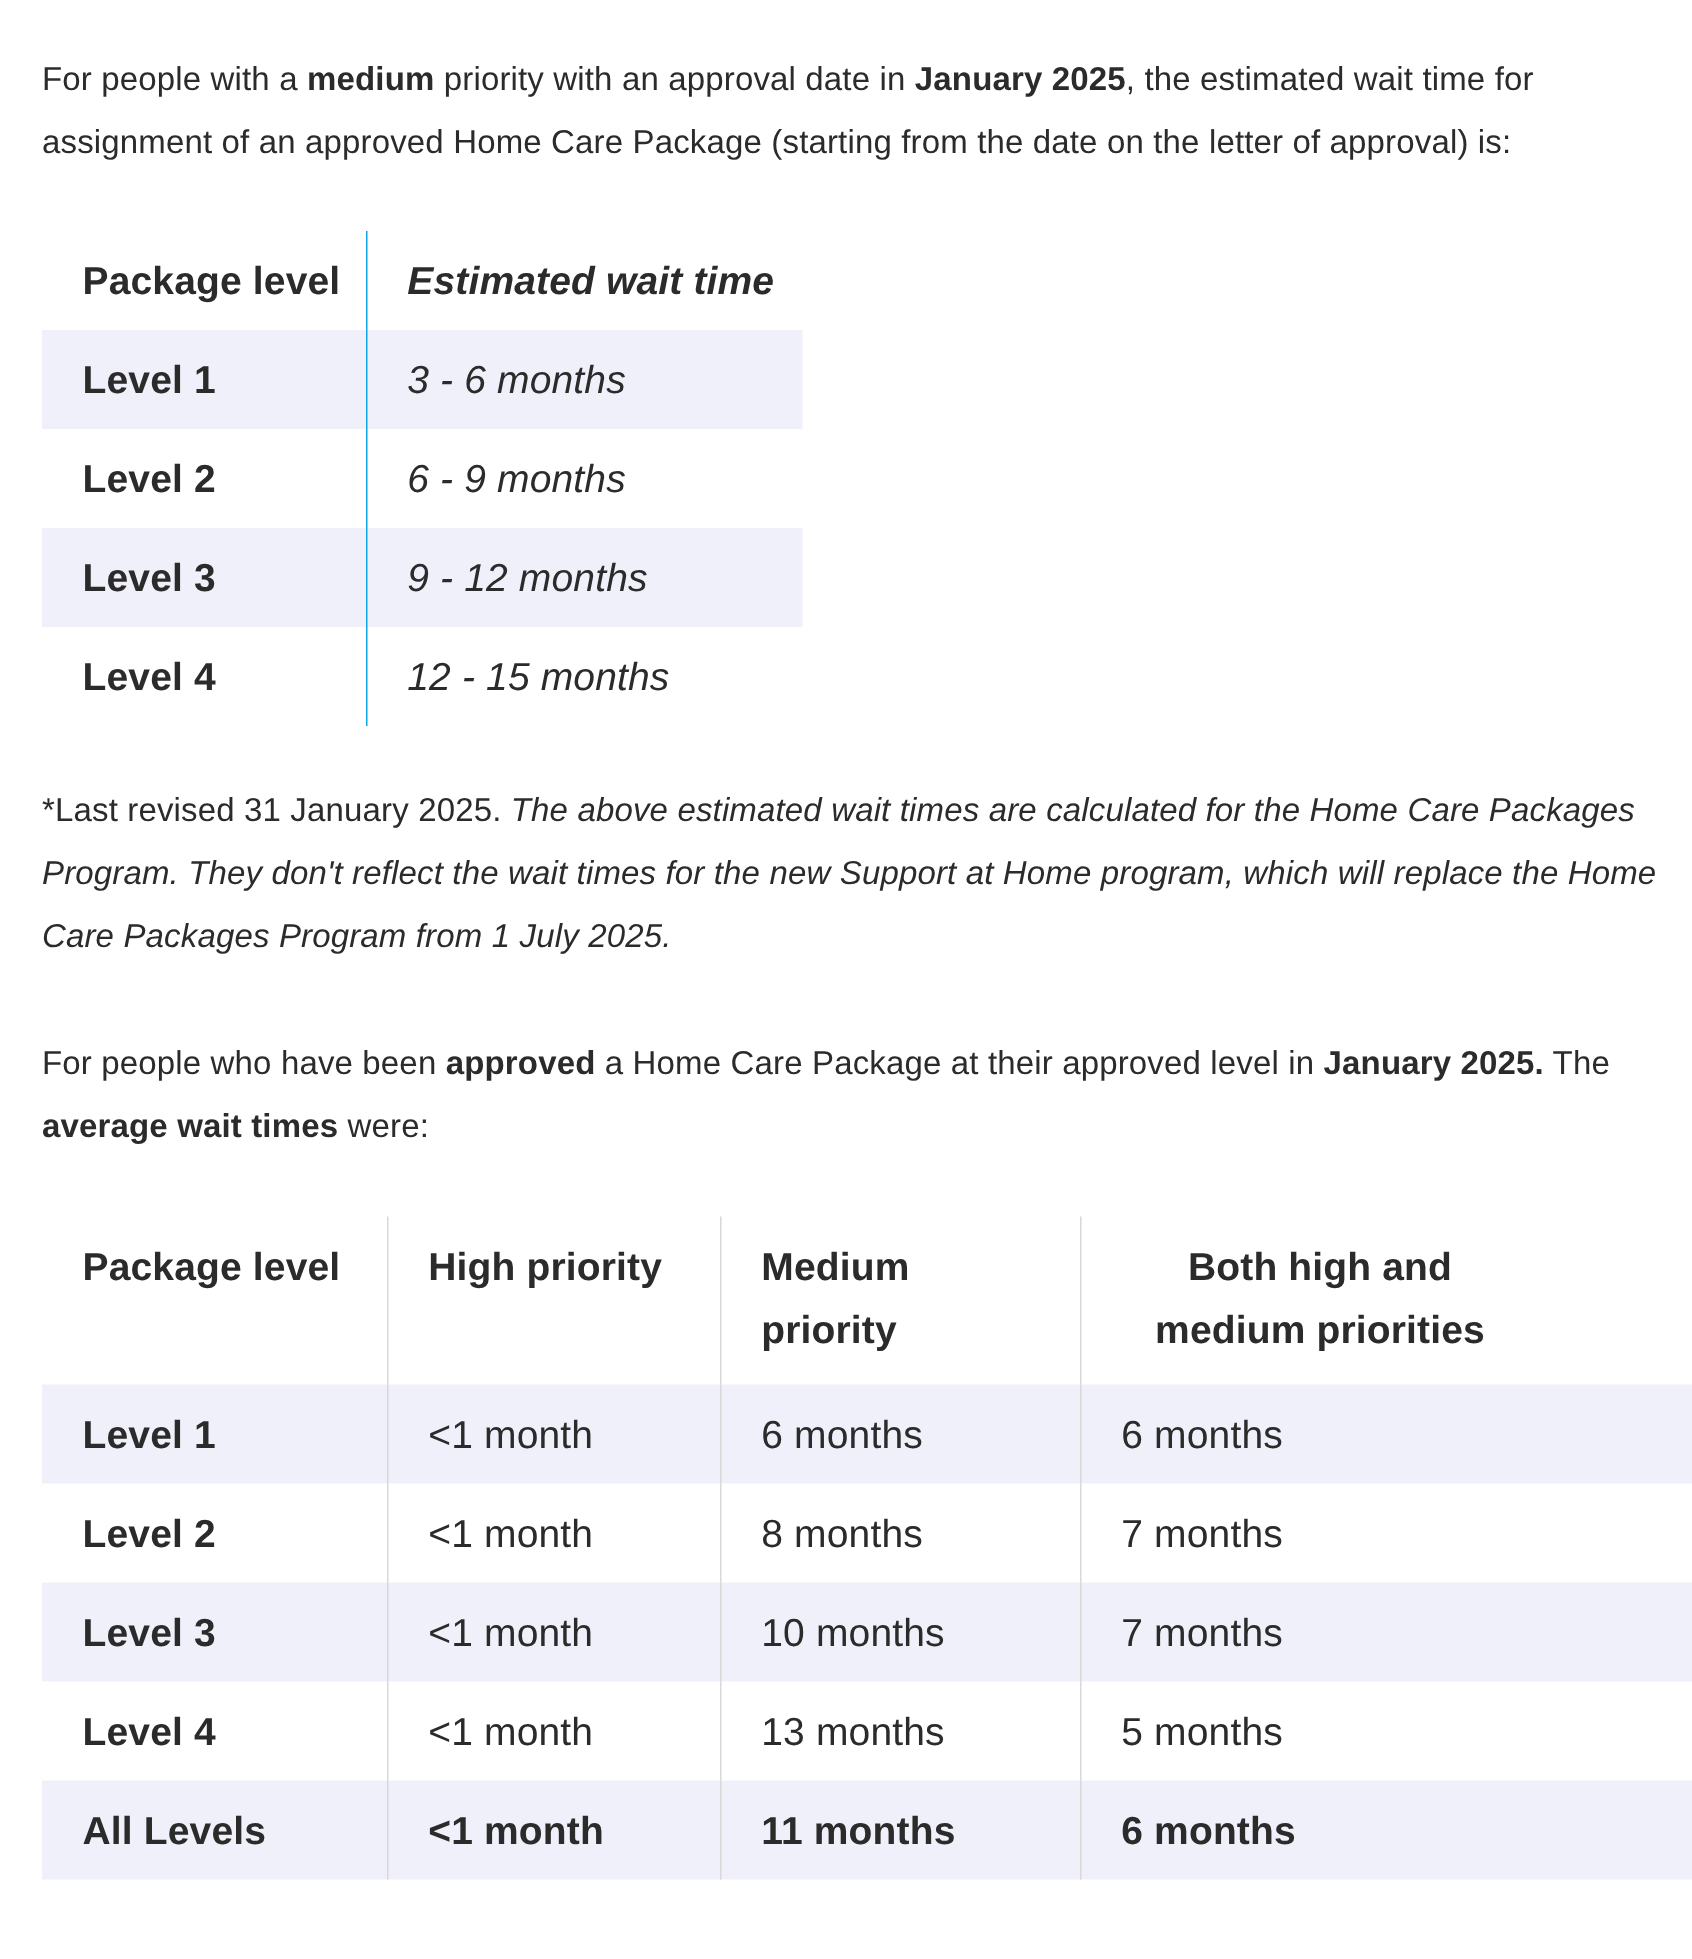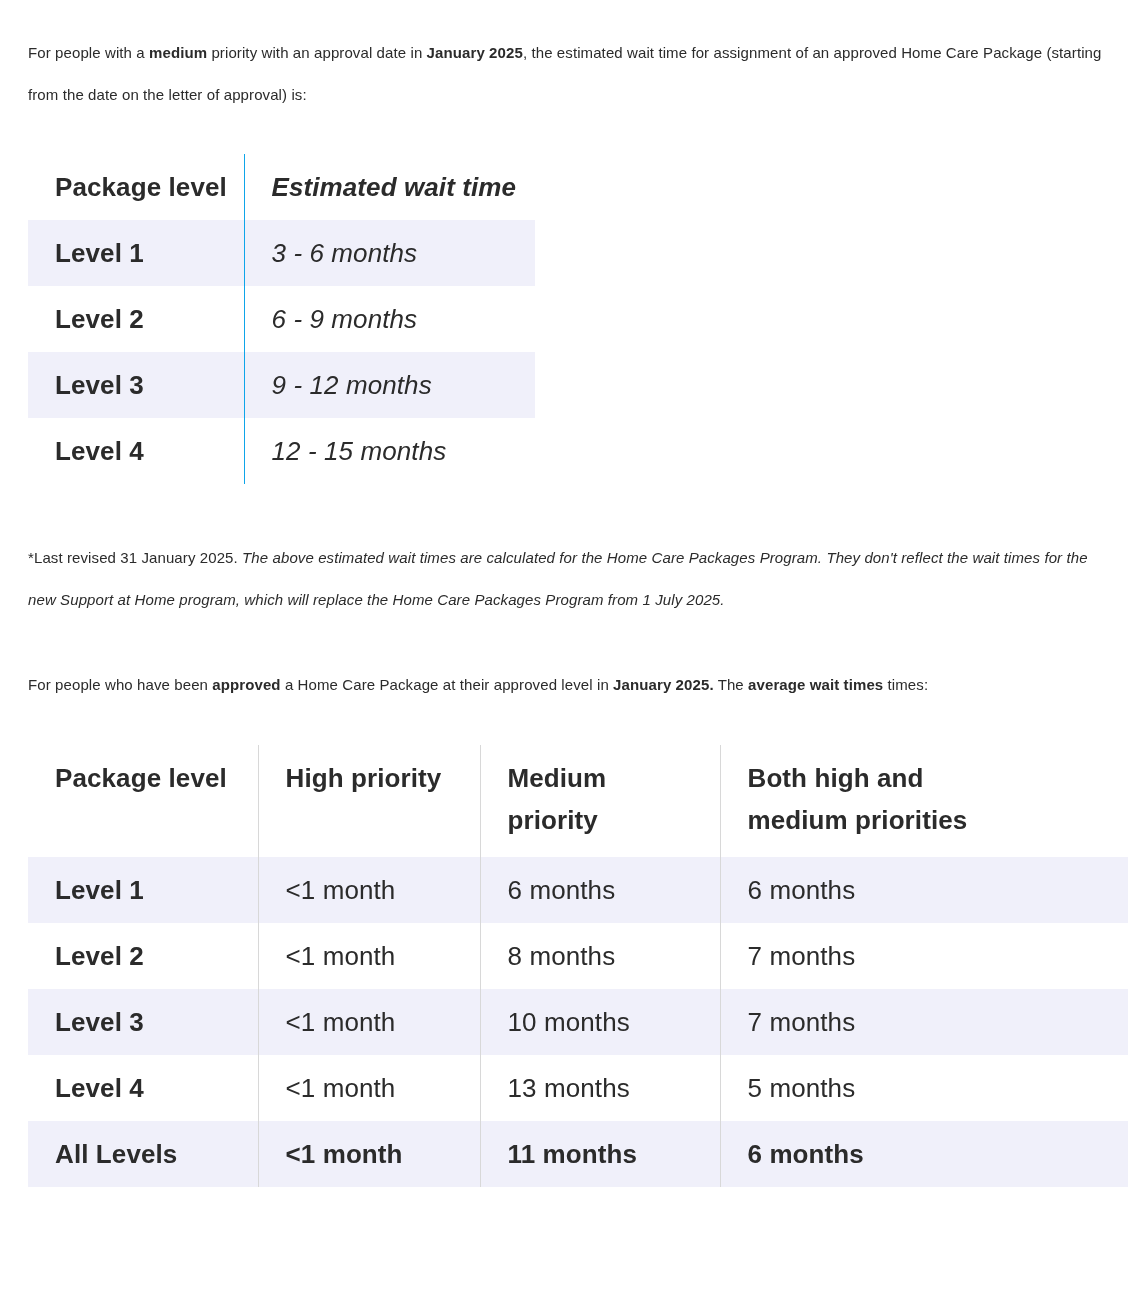--- a/index.html
+++ b/index.html
@@ -14,30 +14,30 @@
     color: #2b2b2b;
   }
   .page {
     box-sizing: border-box;
     width: 1128px;
     min-height: 1306px;
     padding: 32px 0 0 28px;
     overflow: hidden;
   }
   .para {
-    font-size: 15px;
+    font-size: 22px;
     line-height: 42px;
     margin: 0;
     max-width: 1078px;
     letter-spacing: 0.1px;
   }
   .para .b { font-weight: bold; }
   .para .i { font-style: italic; }
 
-  .note-para   { margin-top: 53px; }
+  .note-para   { margin-top: 35px; }
   .assigned-para { margin-top: 43px; }
 
   table {
     border-collapse: collapse;
     border-spacing: 0;
   }
   .wait-table {
     font-size: 26px;
     letter-spacing: 0.1px;
   }
@@ -72,21 +72,21 @@
   .table-two td { height: 66px; vertical-align: middle; }
   .table-two th:nth-child(1), .table-two td:nth-child(1) { width: 230px; }
   .table-two th:nth-child(2), .table-two td:nth-child(2) { width: 222px; }
   .table-two th:nth-child(3), .table-two td:nth-child(3) { width: 240px; }
   .table-two th:not(:first-child),
   .table-two td:not(:first-child) { border-left: 1px solid #d8d8d8; }
   .table-two tbody tr:last-child td { font-weight: bold; }
 
   .hwrap { display: inline-block; }
   .table-two th:nth-child(3) .hwrap { max-width: 125px; }
-  .table-two th:nth-child(4) .hwrap { max-width: 265px; }
+  .table-two th:nth-child(4) .hwrap { max-width: 265px; text-align: center; }
 </style>
 </head>
 <body>
 
 <div class="page">
 
   <p class="para intro-para"><span>For people with a </span><span class="b">medium</span><span> priority with an approval date in </span><span class="b">January 2025</span><span>, the estimated wait time for assignment of an approved Home Care Package (starting from the date on the letter of approval) is:</span></p>
 
   <table class="wait-table table-one">
       <thead>
@@ -110,21 +110,21 @@
         </tr>
         <tr>
           <td>Level 4</td>
           <td>12 - 15 months</td>
         </tr>
       </tbody>
     </table>
 
   <p class="para note-para"><span>*Last revised 31 January 2025. </span><span class="i">The above estimated wait times are calculated for the Home Care Packages Program. They don't reflect the wait times for the new Support at Home program, which will replace the Home Care Packages Program from 1 July 2025.</span></p>
 
-  <p class="para assigned-para"><span>For people who have been </span><span class="b">approved</span><span> a Home Care Package at their approved level in </span><span class="b">January 2025.</span><span> The </span><span class="b">average wait times</span><span> times:</span></p>
+  <p class="para assigned-para"><span>For people who have been </span><span class="b">approved</span><span> a Home Care Package at their approved level in </span><span class="b">January 2025.</span><span> The </span><span class="b">average wait times</span><span> were:</span></p>
 
   <table class="wait-table table-two">
       <thead>
         <tr>
           <th><span class="hwrap">Package level</span></th>
           <th><span class="hwrap">High priority</span></th>
           <th><span class="hwrap">Medium priority</span></th>
           <th><span class="hwrap">Both high and medium priorities</span></th>
         </tr>
       </thead>

